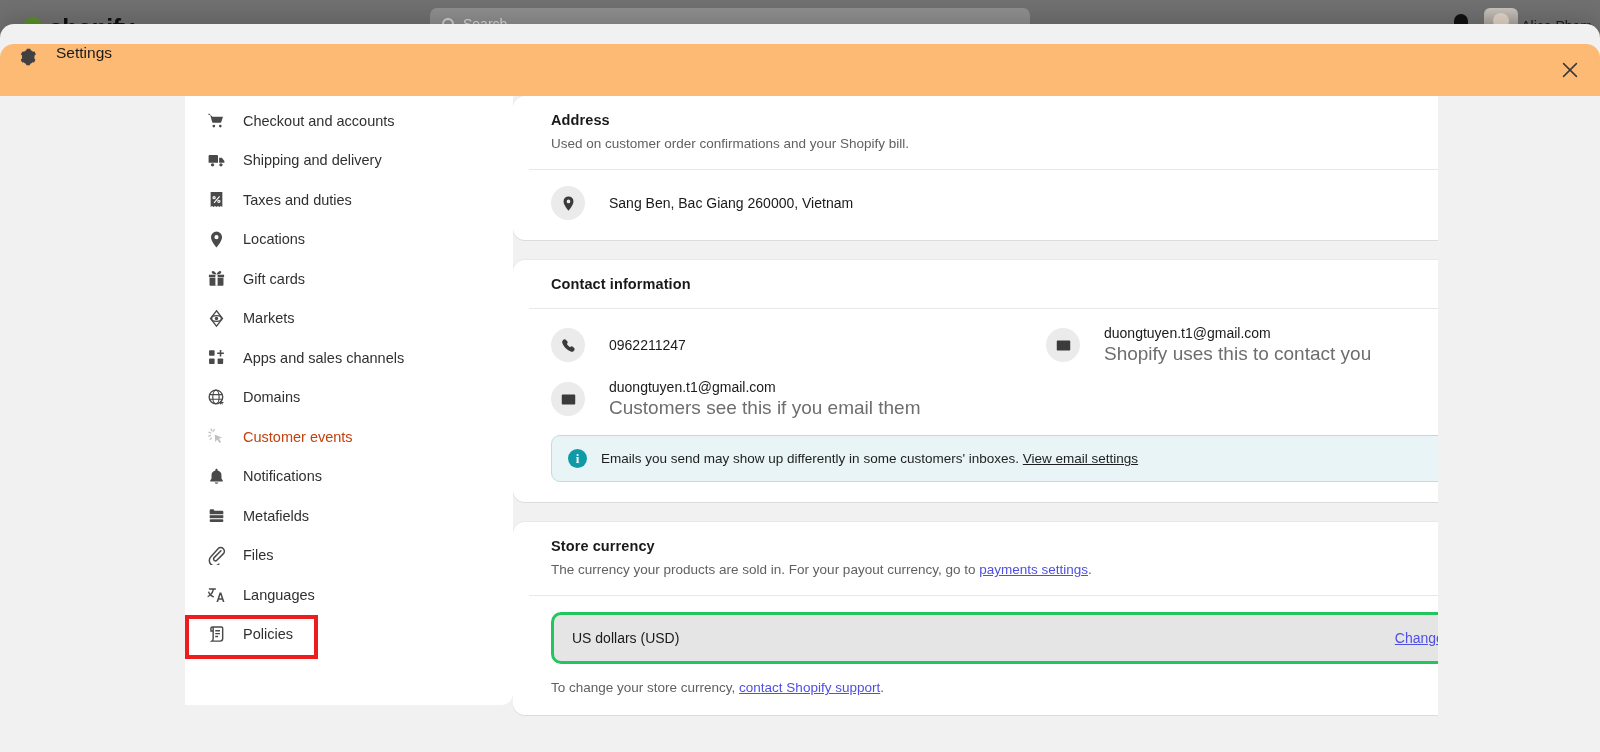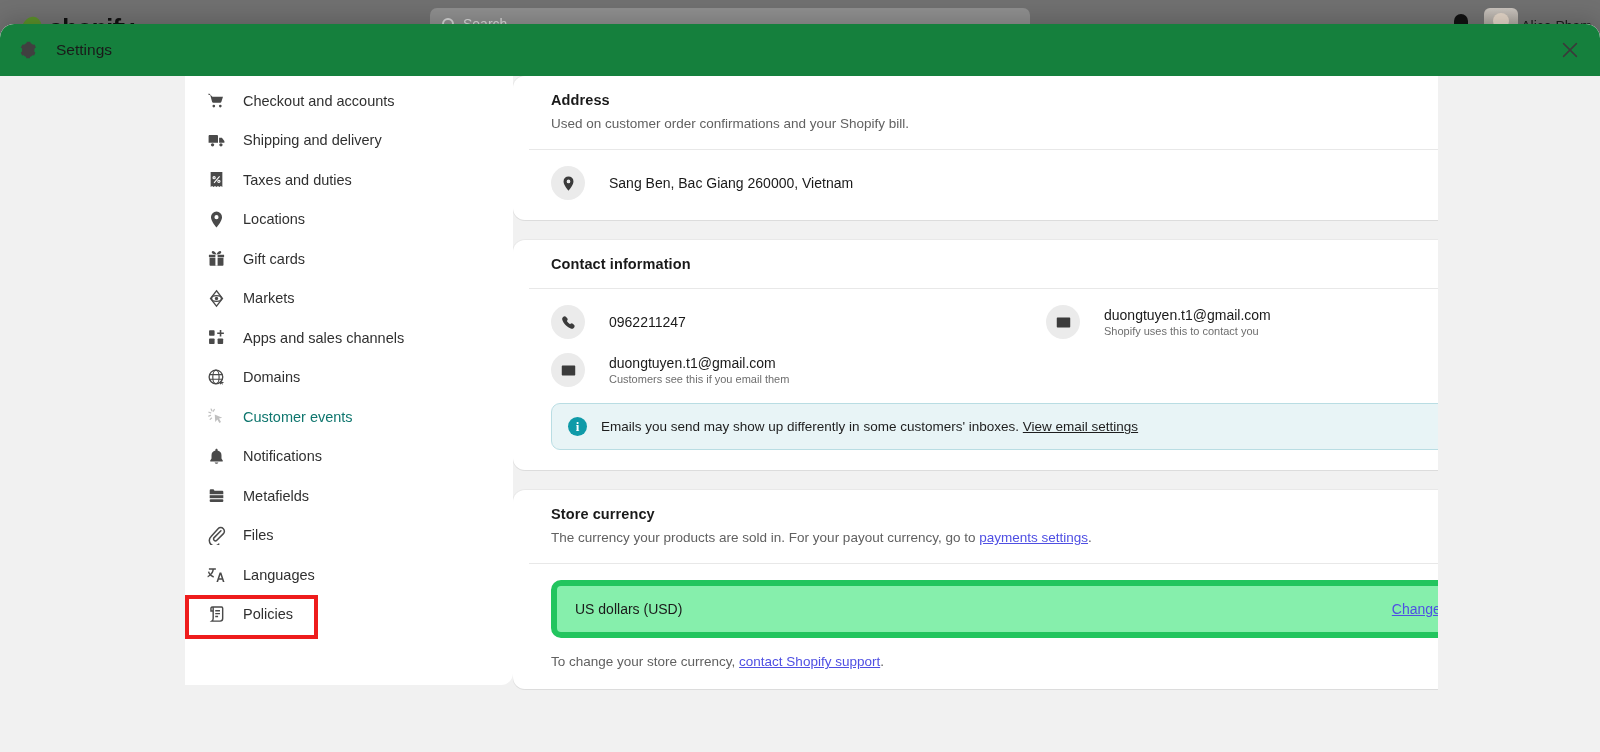--- a/index.html
+++ b/index.html
@@ -73,23 +73,24 @@
     position: absolute; left: 0; top: 24px;
     width: 1600px; height: 728px;
     background: #f1f1f1;
     border-radius: 14px 14px 0 0;
     overflow: hidden;
     box-shadow: 0 -4px 22px rgba(0,0,0,.18);
   }
 
   
   #modal-header {
-    position: relative; height: 52px; background: #15803d;
-    display: flex; align-items: center;
+    position: relative; height: 52px; background: #fdba74;
+    display: flex; align-items: flex-start;
     border-radius: 14px 14px 0 0;
+    margin-top: 20px;
   }
   #gear-wrap { margin-left: 14px; width: 26px; height: 26px;
                display: flex; align-items: center; justify-content: center; }
   #modal-title {
     margin-left: 16px; font-size: 15.5px; color: #1a1a1a; font-weight: 400;
   }
   #close-btn {
     position: absolute; right: 14px; top: 10px;
     width: 32px; height: 32px; border: none; background: transparent;
     cursor: pointer; display: flex; align-items: center; justify-content: center;
@@ -117,21 +118,21 @@
   .nav-item .nav-ico {
     width: 20px; height: 20px; flex: 0 0 20px;
     display: flex; align-items: center; justify-content: center;
     color: #4a4a4a;
   }
   .nav-item .nav-ico svg { width: 19px; height: 19px; display:block; }
   .nav-item .nav-label {
     font-size: 14.5px; color: #303030; white-space: nowrap;
   }
   .nav-item.disabled .nav-ico { color: #c0c0c0; }
-  .nav-item.disabled .nav-label { color: #0f766e; }
+  .nav-item.disabled .nav-label { color: #c2410c; }
 
   
   #policies-highlight {
     position: absolute; left: 0px; top: 0px;
     width: 133px; height: 44px;
     border: 4px solid #ee1c1c;
     pointer-events: none;
   }
   .nav-item.highlighted { position: relative; }
 
@@ -168,21 +169,21 @@
 
   .row-item { display: flex; align-items: center; gap: 24px; }
   .circ-ico {
     width: 34px; height: 34px; border-radius: 50%;
     background: #ebebeb; flex: 0 0 34px;
     display: flex; align-items: center; justify-content: center;
     color: #3b3b3b;
   }
   .circ-ico svg { width: 17px; height: 17px; display: block; }
   .row-text .row-primary { font-size: 14px; color: #1a1a1a; }
-  .row-text .row-secondary { font-size: 11px; color: #6e6e6e; margin-top: 2px; }
+  .row-text .row-secondary { font-size: 19px; color: #6e6e6e; margin-top: 2px; }
 
   .contact-grid {
     display: grid; grid-template-columns: 1fr 1fr; row-gap: 14px; column-gap: 10px;
   }
 
   .banner {
     margin-top: 16px;
     background: #e8f4f6; border: 1px solid #b9dde3;
     border-radius: 9px;
     padding: 13px 16px;
@@ -193,24 +194,24 @@
     flex: 0 0 19px; color: #fff;
     display: flex; align-items: center; justify-content: center;
     font-size: 13px; font-weight: 700; font-family: "Liberation Serif", serif;
   }
   .banner .banner-text { font-size: 13.5px; color: #1e1e1e; }
   .banner .banner-link { color: #1e1e1e; text-decoration: underline; cursor: pointer; }
 
   .inline-link { color: #4f4fe3; text-decoration: underline; cursor: pointer; text-align: right; }
 
   .currency-box {
-    border: 6px solid #22c55e; border-radius: 10px;
+    border: 3px solid #22c55e; border-radius: 10px;
     padding: 15px 18px;
     display: flex; align-items: center; justify-content: space-between;
-    background: #86efac;
+    background: #e5e5e5;
   }
   .currency-value { font-size: 14px; color: #1a1a1a; }
   .currency-action { font-size: 14px; color: #4f4fe3; cursor: pointer; text-decoration: underline; }
   .currency-note { margin-top: 16px; font-size: 13.5px; color: #616161; }
 
   .gap { height: 20px; }
 </style>
 </head>
 <body>
 

